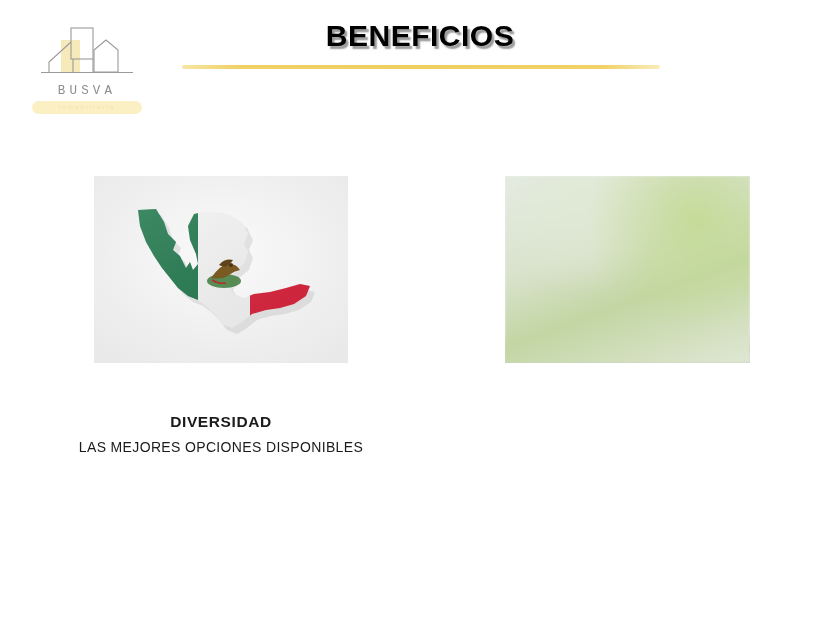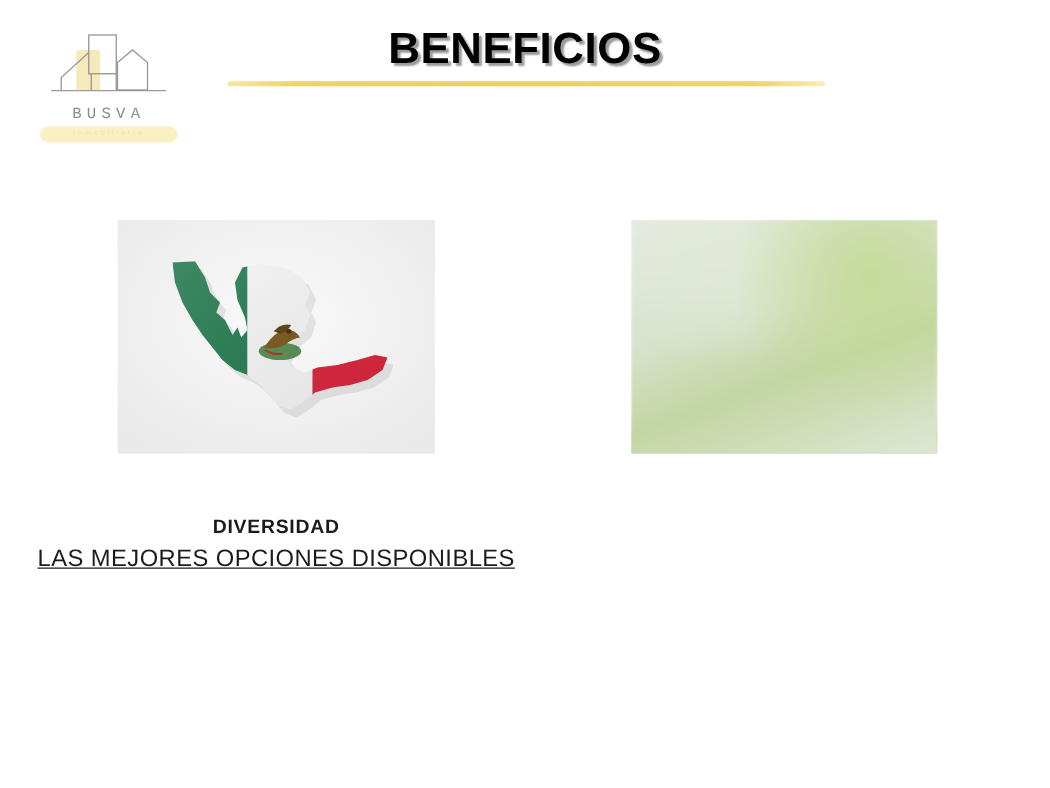--- a/index.html
+++ b/index.html
@@ -70,21 +70,21 @@
     line-height: 11px;
   }
 
   
   .slide-title {
     position: absolute;
     left: 0;
     top: 19px;
     width: 840px;
     text-align: center;
-    font-size: 35px;
+    font-size: 30px;
     font-weight: bold;
     letter-spacing: 0.5px;
     color: #000000;
     text-shadow: 2.5px 2.5px 1.5px rgba(120,120,120,0.75);
   }
   .title-rule {
     position: absolute;
     left: 182px;
     top: 65px;
     width: 478px;
@@ -120,26 +120,25 @@
     color: #1b1b1b;
   }
   .benefit-heading {
     font-size: 15.5px;
     font-weight: bold;
     letter-spacing: 0.6px;
     line-height: 21px;
     margin-top: 48px;
   }
   .benefit-desc {
-    font-size: 19px;
+    font-size: 14px;
     font-weight: 400;
     letter-spacing: 0.35px;
     line-height: 25px;
     margin-top: 3px;
-    text-decoration: underline;
   }
 
   
   .mx-canvas {
     position: absolute;
     inset: 0;
     background: #f0f0f0;
   }
 
   

